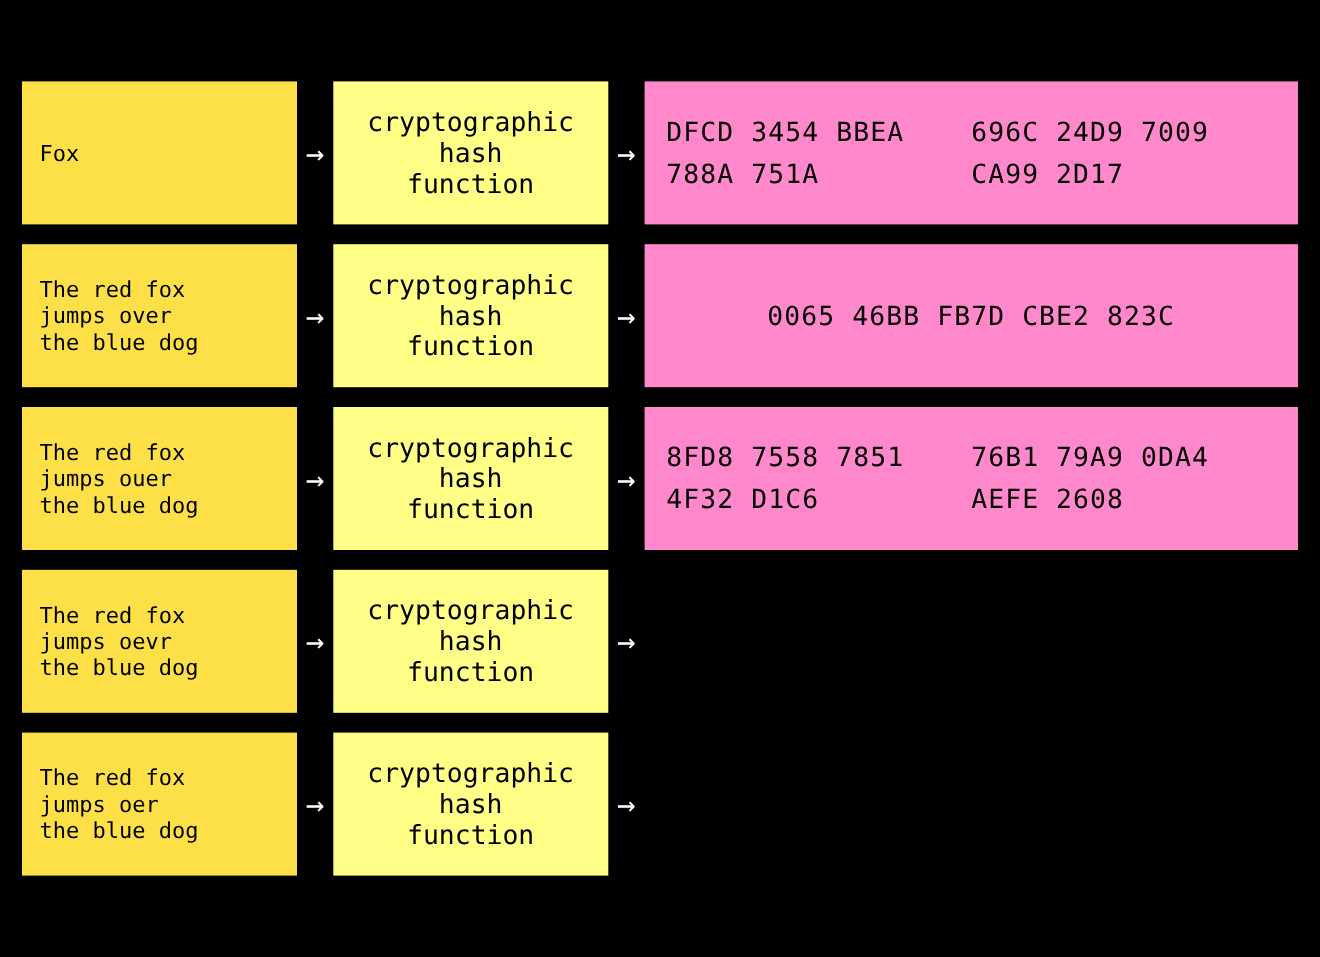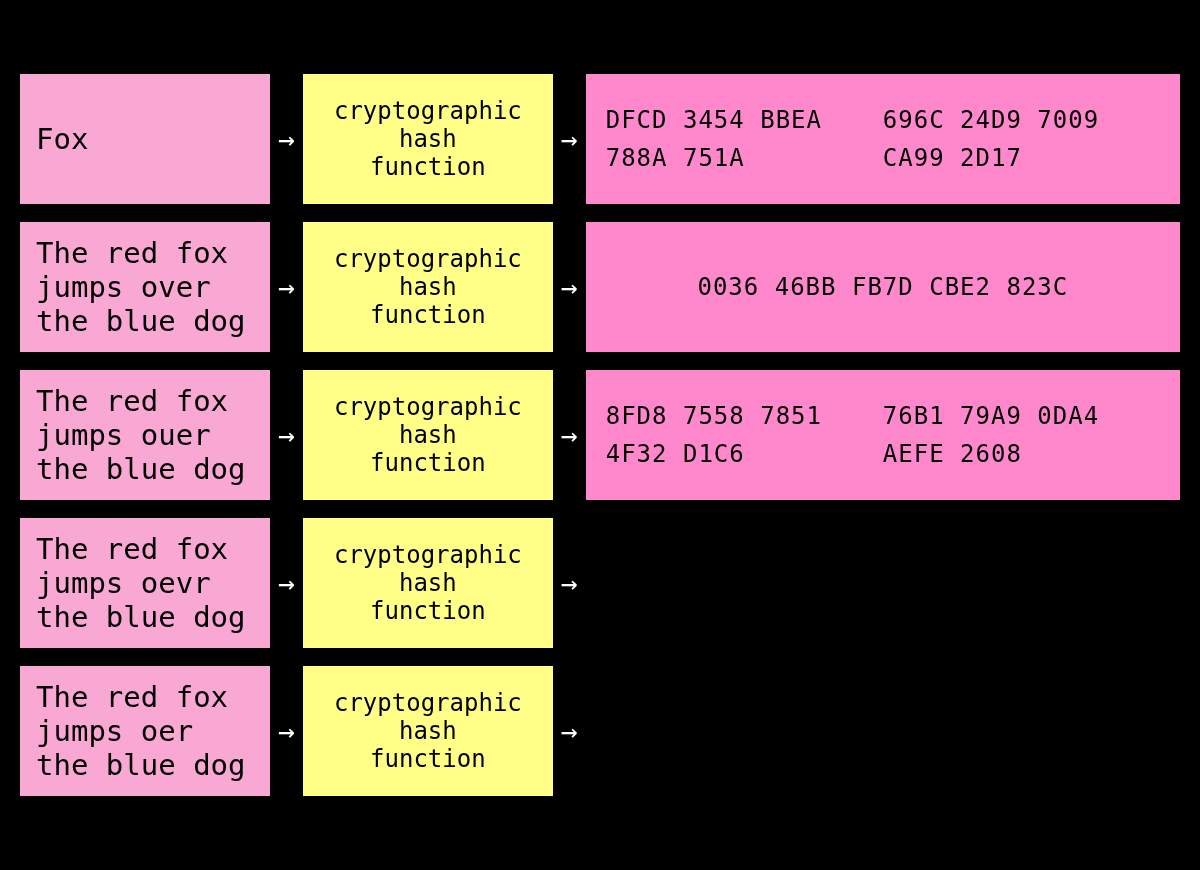--- a/index.html
+++ b/index.html
@@ -19,29 +19,29 @@
       gap: 18px;
       padding: 20px;
       width: 1200px;
     }
     .row {
       display: flex;
       align-items: center;
       gap: 0px;
     }
     .input-box {
-      background: #f9a8d4;
+      background: #fde047;
       min-width: 250px;
       max-width: 250px;
       min-height: 130px;
       display: flex;
       align-items: center;
       justify-content: flex-start;
       padding: 12px 16px;
-      font-size: 29px;
+      font-size: 20px;
       font-family: monospace;
       color: #000;
       border: none;
       flex-shrink: 0;
     }
     .arrow {
       color: #fff;
       font-size: 28px;
       margin: 0 8px;
       flex-shrink: 0;
@@ -98,21 +98,21 @@
     <div class="row">
       <div class="input-box" style="white-space: pre-wrap;">The red fox
 jumps over
 the blue dog</div>
       <div class="arrow">→</div>
       <div class="hash-box" style="white-space: pre-wrap;">cryptographic
 hash
 function</div>
       <div class="arrow">→</div>
       <div class="output-box">
-        <span>0036  46BB  FB7D  CBE2  823C</span>
+        <span>0065  46BB  FB7D  CBE2  823C</span>
         <br>
       </div>
     </div>
     <div class="row">
       <div class="input-box" style="white-space: pre-wrap;">The red fox
 jumps ouer
 the blue dog</div>
       <div class="arrow">→</div>
       <div class="hash-box" style="white-space: pre-wrap;">cryptographic
 hash

